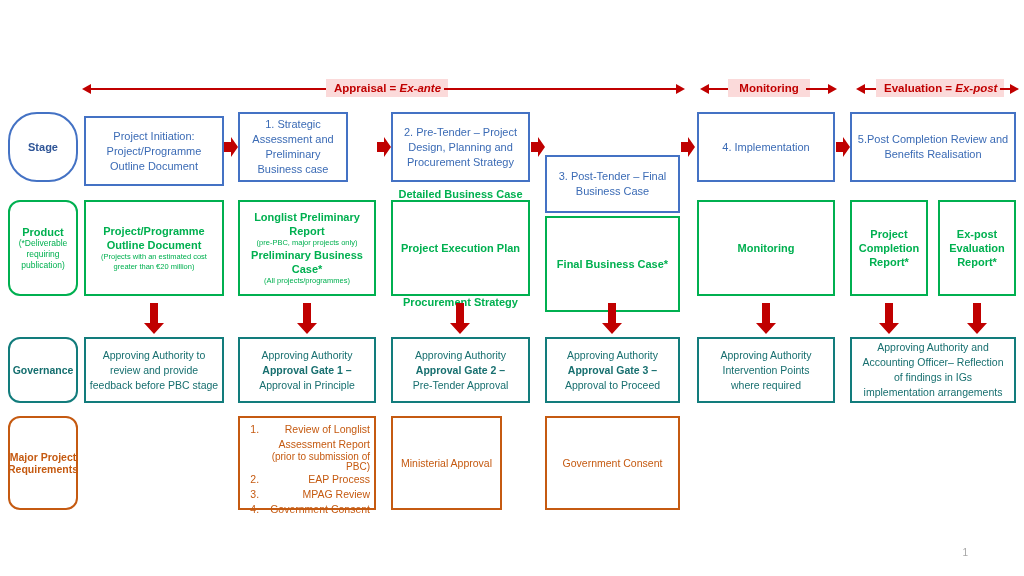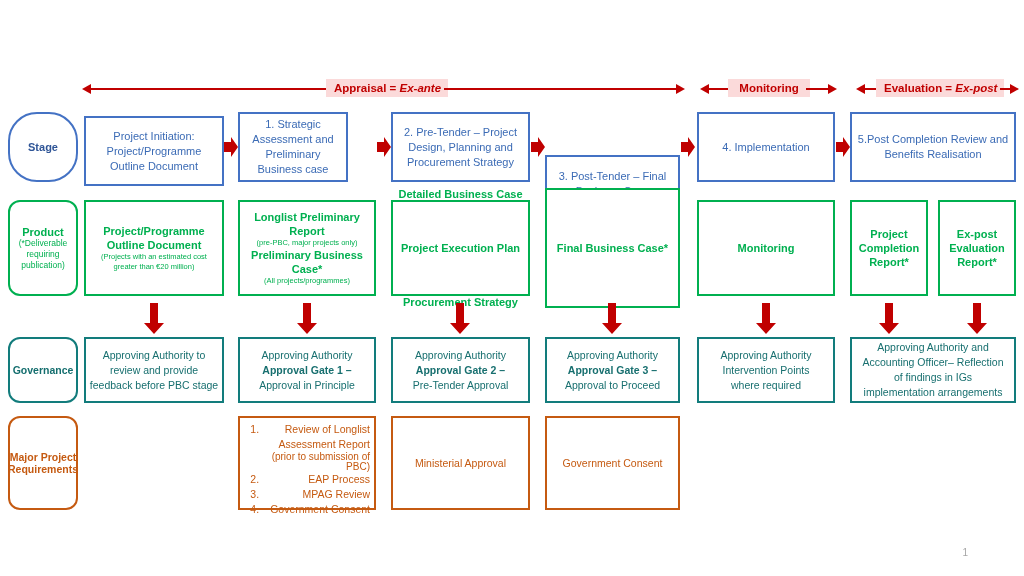--- a/index.html
+++ b/index.html
@@ -244,21 +244,21 @@
     <span>Preliminary Business Case*</span>
     <span class="fine">(All projects/programmes)</span>
   </div>
 
   <div class="abs box product-box" style="left:391px; top:200px; width:139px; height:96px;gap:40px;">
     <span>Detailed Business Case</span>
     <span>Project Execution Plan</span>
     <span>Procurement Strategy</span>
   </div>
 
-  <div class="abs box product-box" style="left:545px; top:188px; width:135px; height:120px;">
+  <div class="abs box product-box" style="left:545px; top:216px; width:135px; height:96px;">
     <span>Final Business Case*</span>
   </div>
 
   <div class="abs box product-box" style="left:697px; top:200px; width:138px; height:96px;">
     <span>Monitoring</span>
   </div>
 
   <div class="abs box product-box" style="left:850px; top:200px; width:78px; height:96px;">
     <span>Project</span>
     <span>Completion</span>
@@ -361,21 +361,21 @@
       </li>
       <li>
         <span>MPAG Review</span>
       </li>
       <li>
         <span>Government Consent</span>
       </li>
     </ol>
   </div>
 
-  <div class="abs box mpr-box" style="left:391px; top:416px; width:139px; height:94px;">
+  <div class="abs box mpr-box" style="left:391px; top:416px; width:111px; height:94px;">
     <span>Ministerial Approval</span>
   </div>
 
   <div class="abs box mpr-box" style="left:545px; top:416px; width:135px; height:94px;">
     <span>Government Consent</span>
   </div>
 
   <div class="pagenum">1</div>
 
 </div>

